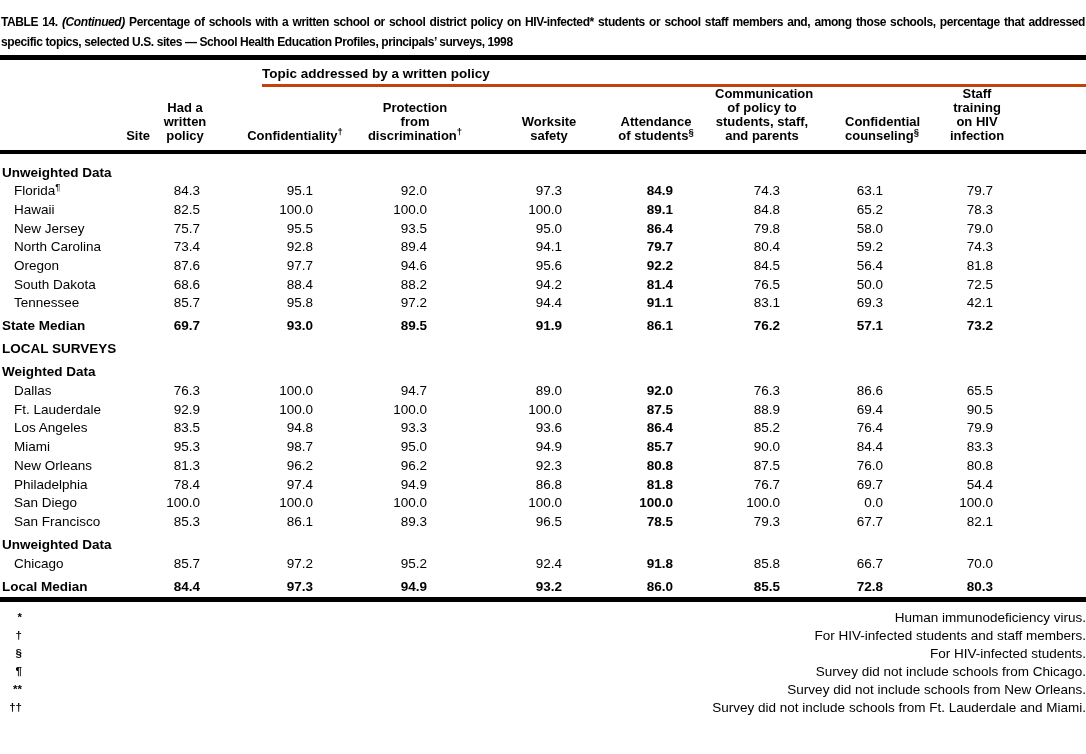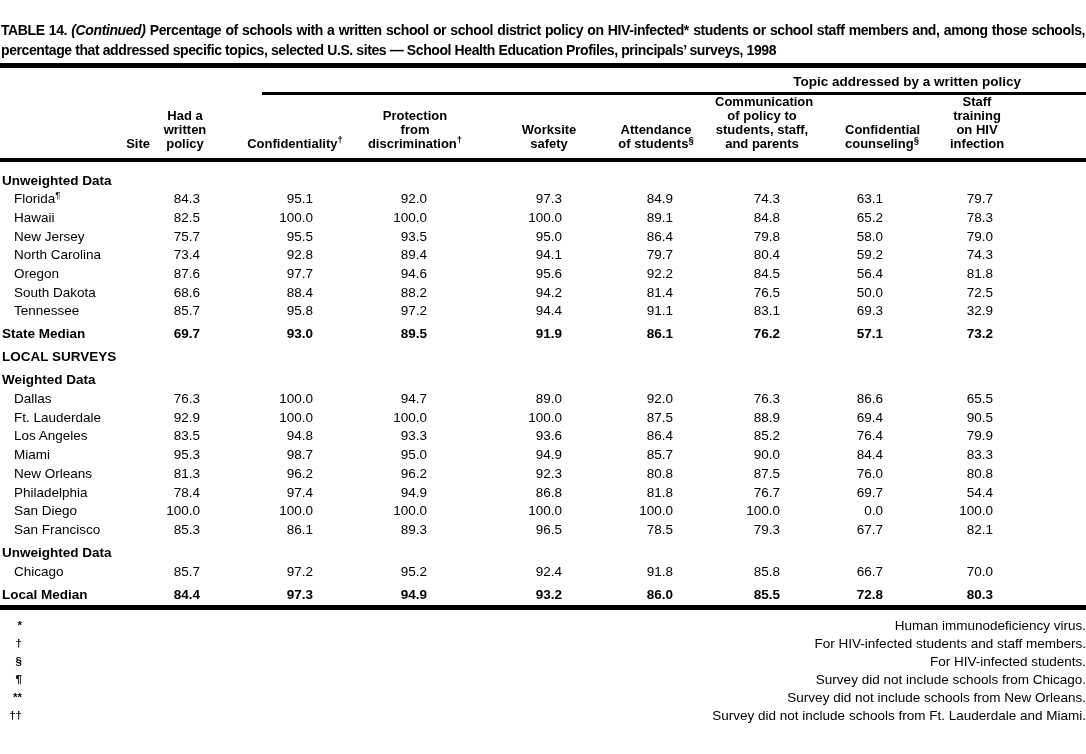--- a/index.html
+++ b/index.html
@@ -4,40 +4,40 @@
 <style>
   * { margin: 0; padding: 0; box-sizing: border-box; }
   html, body {
     width: 1086px; height: 754px;
     background: #fff; color: #000;
     font-family: "Liberation Sans", sans-serif;
     overflow: hidden;
   }
   
   .title {
-    padding: 20px 1px 3px 1px;
-    font-size: 14px; font-weight: bold;
+    padding: 12px 1px 3px 1px;
+    font-size: 12px; font-weight: bold;
     letter-spacing: -0.4px;
     line-height: 20.2px;
     text-align: justify;
   }
   .title .ital { font-style: italic; }
   .rule-title { height: 5px; background: #000; }
   
   table {
     width: 1086px; border-collapse: collapse; table-layout: fixed;
     margin-top: 1px;
   }
   
   .spanner-th { padding: 0; }
   .spanner-line {
     margin-left: 27px;
     padding: 5px 65px 3px 0;
-    border-bottom: 3px solid #000000;
-    text-align: right;
+    border-bottom: 3px solid #c2410c;
+    text-align: left;
     font-size: 13.5px; font-weight: bold;
   }
   
   .colhead th {
     vertical-align: bottom; text-align: center;
     font-size: 13px; font-weight: bold; line-height: 13.8px;
     padding: 0 0 7px 0;
     border-bottom: 4px solid #000;
   }
   .colhead th:nth-child(1) { text-align: right; padding-left: 2px; }
@@ -54,21 +54,21 @@
     white-space: nowrap;
   }
   tbody td.site { text-align: left; padding-left: 2px; }
   tbody tr.data td.site { padding-left: 14px; }
   tbody tr.section td, tbody tr.median td { font-weight: bold; height: 23px; }
   tbody tr.first td { height: 31px; }
   tbody td:nth-child(2) { padding-right: 35px; }
   tbody td:nth-child(3) { padding-right: 42px; }
   tbody td:nth-child(4) { padding-right: 48px; }
   tbody td:nth-child(5) { padding-right: 35px; }
-  tbody td:nth-child(6) { padding-right: 42px; }
+  tbody td:nth-child(6) { padding-right: 42px; font-weight: bold; }
   tbody td:nth-child(7) { padding-right: 65px; }
   tbody td:nth-child(8) { padding-right: 67px; }
   tbody td:nth-child(9) { padding-right: 93px; }
   sup { font-size: 9.5px; line-height: 0; }
   .rule-bottom { height: 5px; background: #000; }
   
   .footnotes { margin-top: 7px; }
   .fnline { display: flex; line-height: 18px; font-size: 13.5px; }
   .fnsym {
     flex: 0 0 22px; text-align: right; margin-right: 8px;
@@ -216,21 +216,21 @@
       </tr>
       <tr class="data">
         <td class="site">Tennessee</td>
         <td class="num">85.7</td>
         <td class="num">95.8</td>
         <td class="num">97.2</td>
         <td class="num">94.4</td>
         <td class="num">91.1</td>
         <td class="num">83.1</td>
         <td class="num">69.3</td>
-        <td class="num">32.9</td>
+        <td class="num">42.1</td>
       </tr>
       <tr class="median">
         <td class="site">State Median</td>
         <td class="num">69.7</td>
         <td class="num">93.0</td>
         <td class="num">89.5</td>
         <td class="num">91.9</td>
         <td class="num">86.1</td>
         <td class="num">76.2</td>
         <td class="num">57.1</td>

